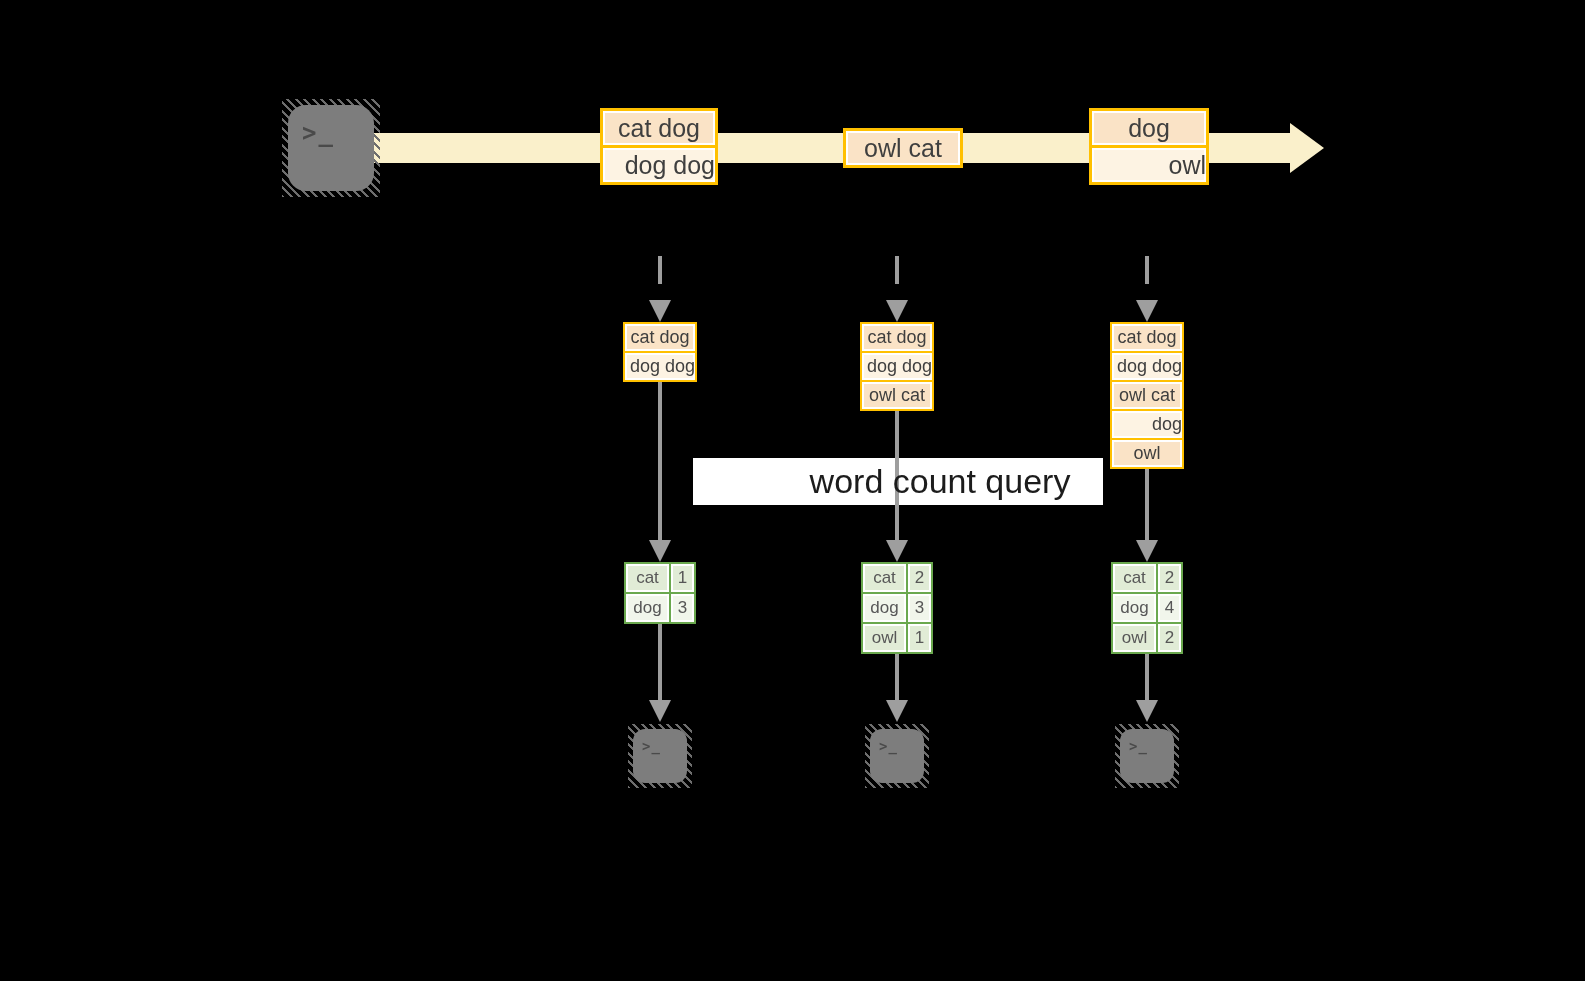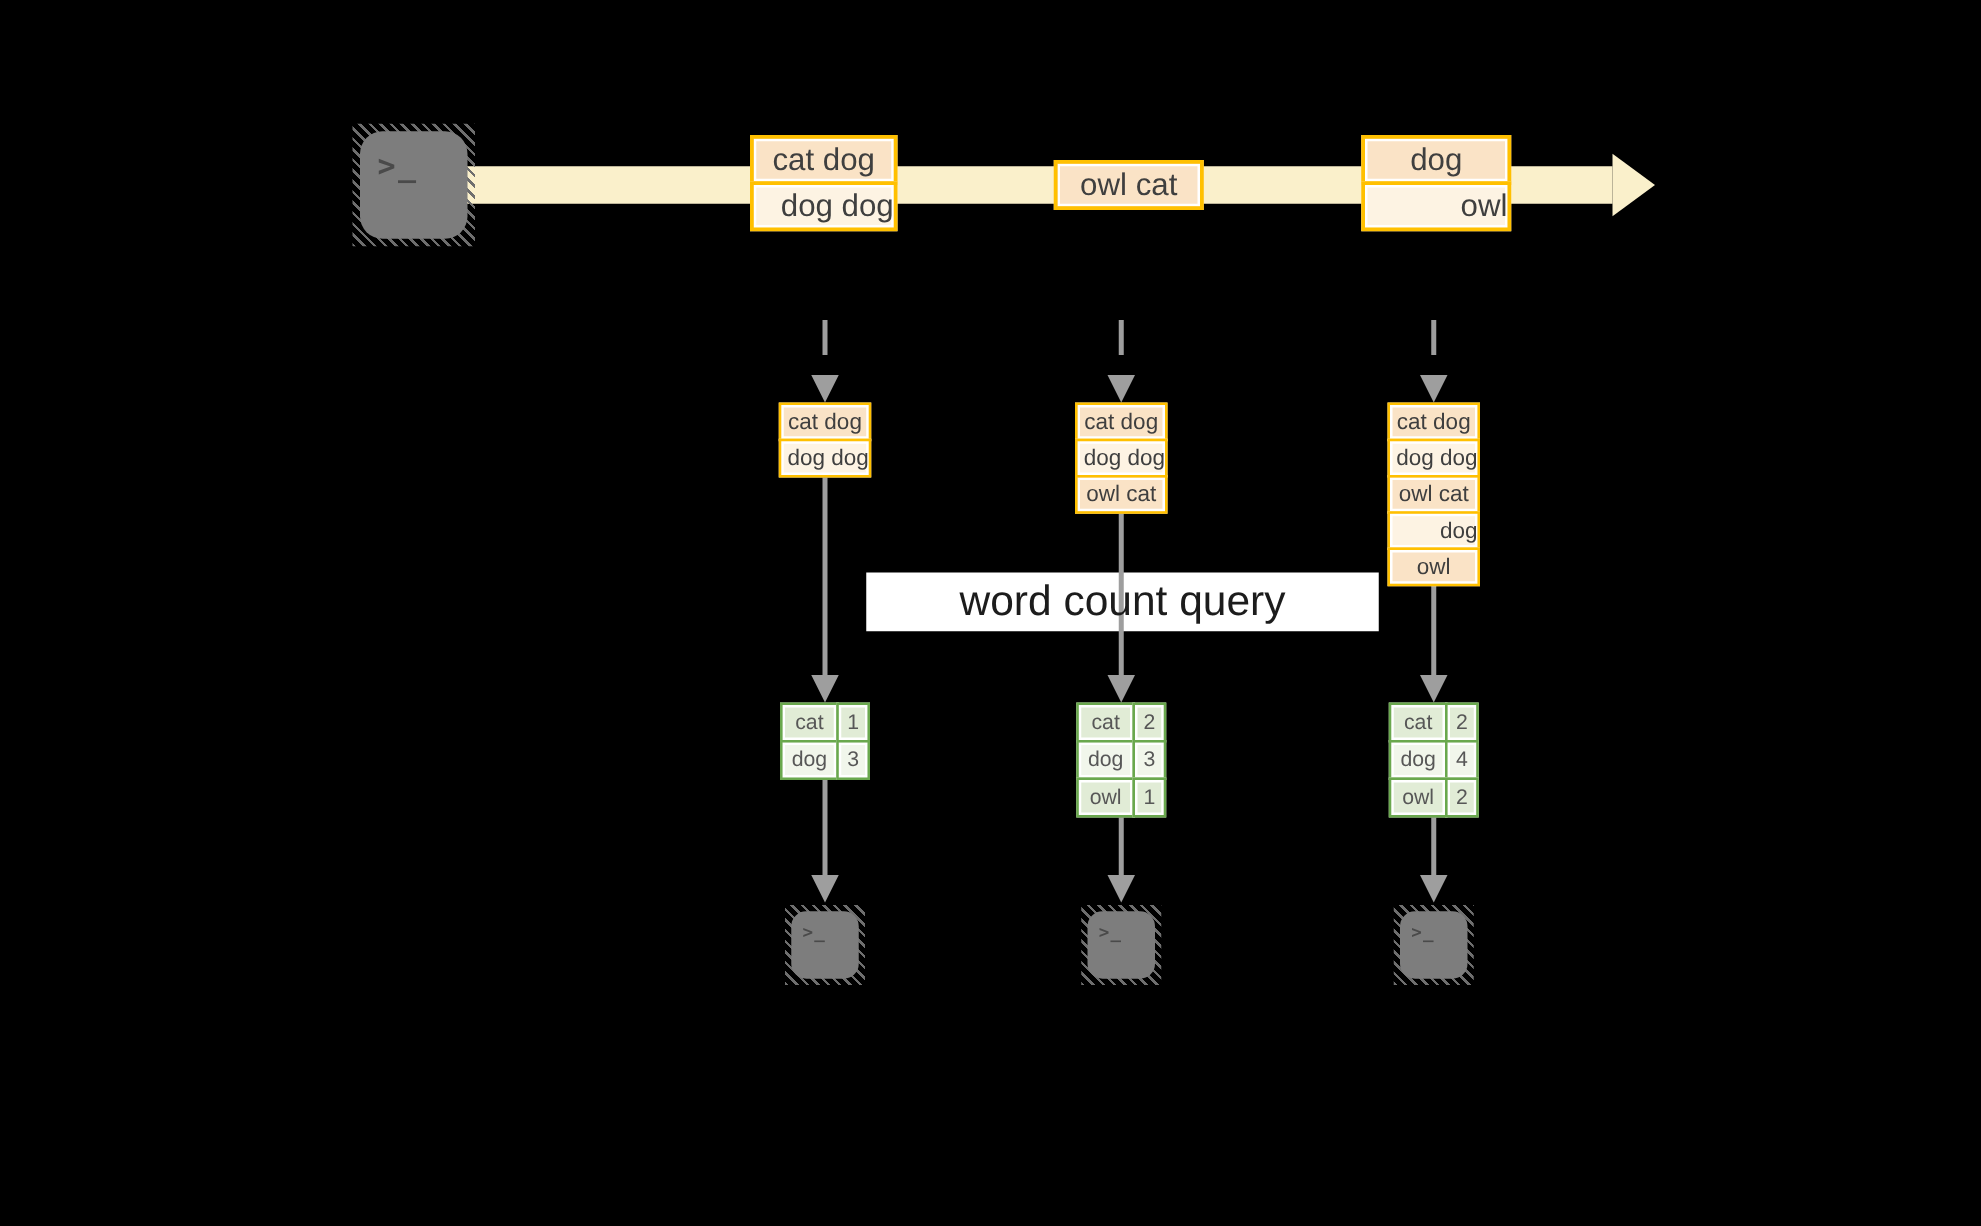--- a/index.html
+++ b/index.html
@@ -111,21 +111,21 @@
   <div class="abs ostack" style="left:1089px;top:108px;width:120px">
     <div class="orow orow-top fill-peach">
       <span>dog</span>
     </div>
     <div class="orow orow-top fill-cream">
       <span>owl</span>
     </div>
   </div>
 
   <div class="abs query-band" style="left:693px;top:458px;width:410px;height:47px"></div>
-  <div class="abs query-label" style="left:654px;top:458px;width:488px;height:47px">word count query</div>
+  <div class="abs query-label" style="left:696px;top:458px;width:488px;height:47px">word count query</div>
 
   <div class="abs shaft" style="left:658px;top:256px;height:28px"></div>
   <div class="abs ahead" style="left:649px;top:300px"></div>
 
   <div class="abs ostack" style="left:623px;top:322px;width:74px">
     <div class="orow orow-state fill-peach">
       <span>cat dog</span>
     </div>
     <div class="orow orow-state fill-cream">
       <span>dog dog</span>

